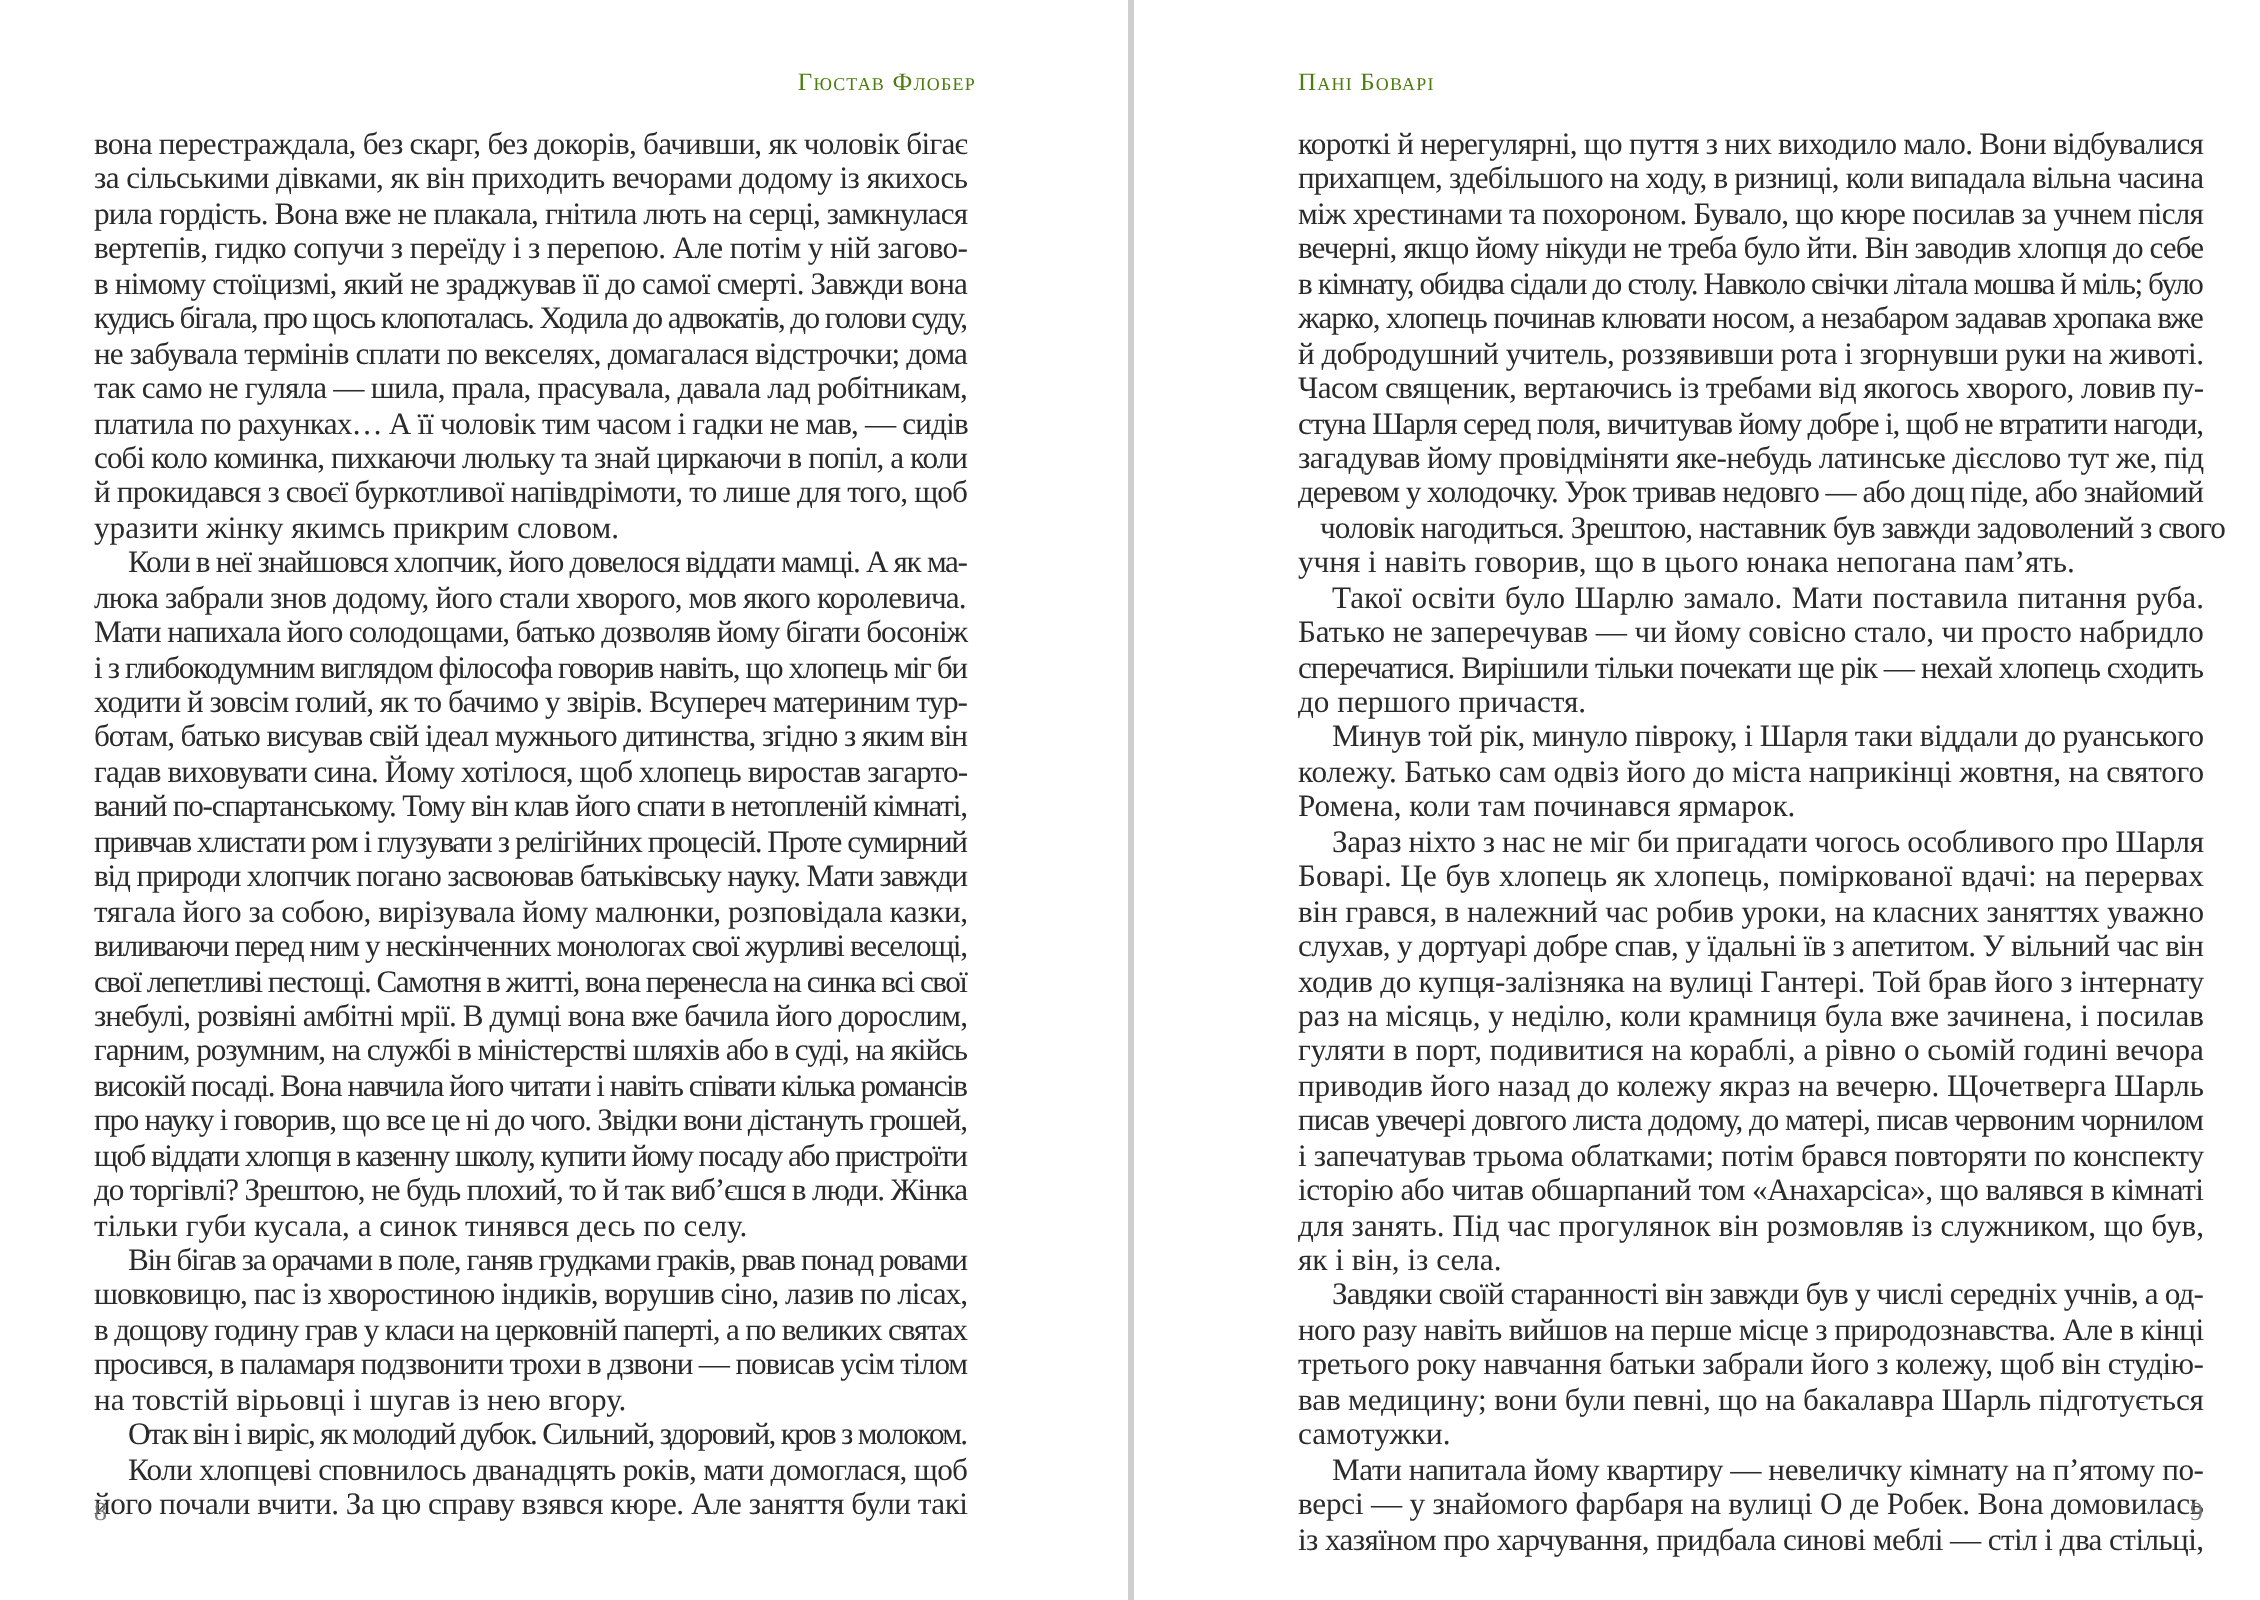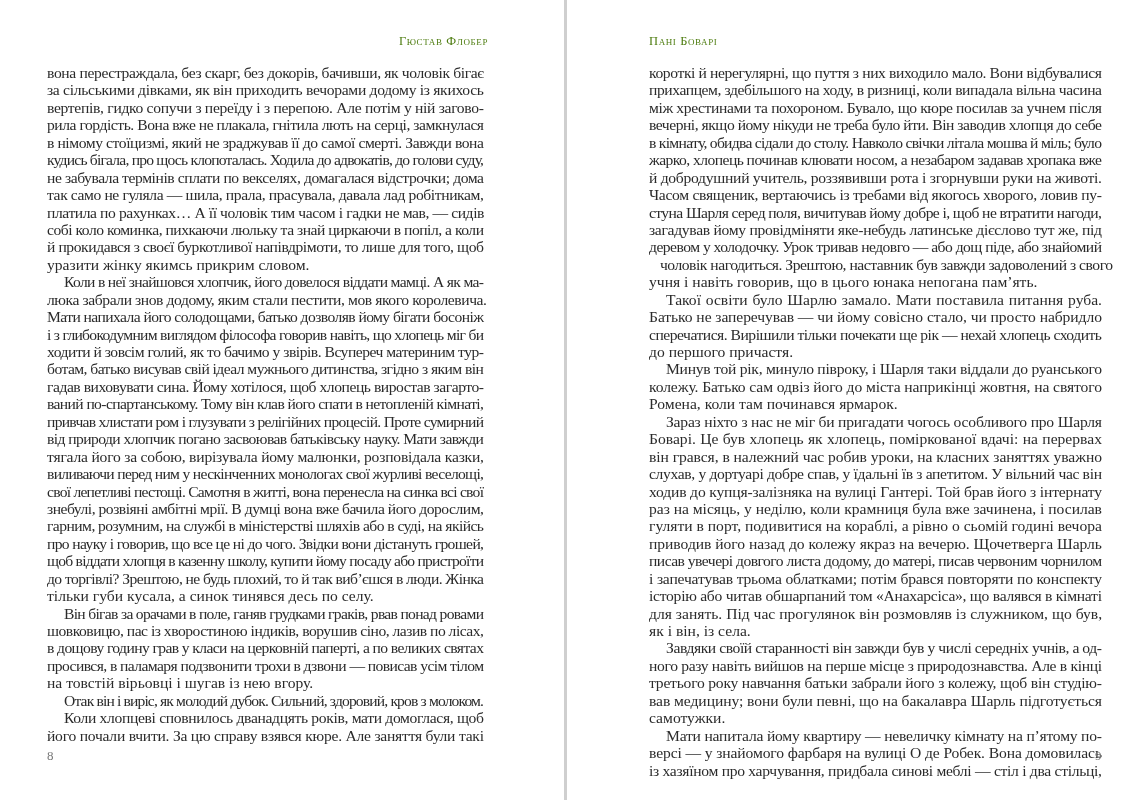--- a/index.html
+++ b/index.html
@@ -52,45 +52,46 @@
 </head>
 <body>
 
 <div class="spread">
 
   <div class="page left">
     <div class="running-head">Гюстав Флобер</div>
     <div class="text-block">
         <span class="line" style="word-spacing: 0px; text-align: left; text-align-last: left; letter-spacing: -0.358px;">вона перестраждала, без скарг, без докорів, бачивши, як чоловік бігає</span>
         <span class="line" style="word-spacing: 0px; text-align: left; text-align-last: left; letter-spacing: -0.297px;">за сільськими дівками, як він приходить вечорами додому із якихось</span>
+        <span class="line" style="word-spacing: 0px; text-align: left; text-align-last: left; letter-spacing: -0.455px;">рила гордість. Вона вже не плакала, гнітила лють на серці, замкнулася</span>
         <span class="line" style="word-spacing: 0px; text-align: left; text-align-last: left; letter-spacing: -0.306px;">вертепів, гидко сопучи з переїду і з перепою. Але потім у ній загово-</span>
-        <span class="line" style="word-spacing: 0px; text-align: left; text-align-last: left; letter-spacing: -0.455px;">рила гордість. Вона вже не плакала, гнітила лють на серці, замкнулася</span>
         <span class="line" style="word-spacing: 0px; text-align: left; text-align-last: left; letter-spacing: -0.422px;">в німому стоїцизмі, який не зраджував її до самої смерті. Завжди вона</span>
         <span class="line" style="word-spacing: 0px; text-align: left; text-align-last: left; letter-spacing: -0.798px;">кудись бігала, про щось клопоталась. Ходила до адвокатів, до голови суду,</span>
         <span class="line" style="word-spacing: 0px; text-align: left; text-align-last: left; letter-spacing: -0.424px;">не забувала термінів сплати по векселях, домагалася відстрочки; дома</span>
         <span class="line" style="word-spacing: 0px; text-align: left; text-align-last: left; letter-spacing: -0.397px;">так само не гуляла — шила, прала, прасувала, давала лад робітникам,</span>
         <span class="line" style="word-spacing: 0px; text-align: left; text-align-last: left; letter-spacing: -0.411px;">платила по рахунках…  А її чоловік тим часом і гадки не мав, — сидів</span>
         <span class="line" style="word-spacing: 0px; text-align: left; text-align-last: left; letter-spacing: -0.483px;">собі коло коминка, пихкаючи люльку та знай циркаючи в попіл, а коли</span>
         <span class="line" style="word-spacing: 0px; text-align: left; text-align-last: left; letter-spacing: -0.423px;">й прокидався з своєї буркотливої напівдрімоти, то лише для того, щоб</span>
         <span class="line last">уразити жінку якимсь прикрим словом.</span>
         <span class="line indent" style="word-spacing: 0px; text-align: left; text-align-last: left; letter-spacing: -0.662px;">Коли в неї знайшовся хлопчик, його довелося віддати мамці. А як ма-</span>
-        <span class="line" style="word-spacing: 0px; text-align: left; text-align-last: left; letter-spacing: -0.419px;">люка забрали знов додому, яким стали пестити, мов якого королевича.</span>
+        <span class="line" style="word-spacing: 0px; text-align: left; text-align-last: left; letter-spacing: -0.419px;">люка забрали знов додому, його стали хворого, мов якого королевича.</span>
         <span class="line" style="word-spacing: 0px; text-align: center; text-align-last: left; letter-spacing: -0.575px;">Мати напихала його солодощами, батько дозволяв йому бігати босоніж</span>
         <span class="line" style="word-spacing: 0px; text-align: left; text-align-last: left; letter-spacing: -0.701px;">і з глибокодумним виглядом філософа говорив навіть, що хлопець міг би</span>
         <span class="line" style="word-spacing: 0px; text-align: left; text-align-last: left; letter-spacing: -0.488px;">ходити й зовсім голий, як то бачимо у звірів. Всупереч материним тур-</span>
         <span class="line" style="word-spacing: 0px; text-align: left; text-align-last: left; letter-spacing: -0.55px;">ботам, батько висував свій ідеал мужнього дитинства, згідно з яким він</span>
         <span class="line" style="word-spacing: 0px; text-align: left; text-align-last: left; letter-spacing: -0.454px;">гадав виховувати сина. Йому хотілося, щоб хлопець виростав загарто-</span>
         <span class="line" style="word-spacing: 0px; text-align: left; text-align-last: left; letter-spacing: -0.606px;">ваний по-спартанському. Тому він клав його спати в нетопленій кімнаті,</span>
         <span class="line" style="word-spacing: 0px; text-align: left; text-align-last: left; letter-spacing: -0.718px;">привчав хлистати ром і глузувати з релігійних процесій. Проте сумирний</span>
         <span class="line" style="word-spacing: 0px; text-align: left; text-align-last: left; letter-spacing: -0.577px;">від природи хлопчик погано засвоював батьківську науку. Мати завжди</span>
         <span class="line" style="word-spacing: 0px; text-align: left; text-align-last: left; letter-spacing: -0.203px;">тягала його за собою, вирізувала йому малюнки, розповідала казки,</span>
         <span class="line" style="word-spacing: 0px; text-align: left; text-align-last: left; letter-spacing: -0.68px;">виливаючи перед ним у нескінченних монологах свої журливі веселощі,</span>
         <span class="line" style="word-spacing: 0px; text-align: left; text-align-last: left; letter-spacing: -0.759px;">свої лепетливі пестощі. Самотня в житті, вона перенесла на синка всі свої</span>
         <span class="line" style="word-spacing: 0px; text-align: left; text-align-last: left; letter-spacing: -0.475px;">знебулі, розвіяні амбітні мрії. В думці вона вже бачила його дорослим,</span>
         <span class="line" style="word-spacing: 0px; text-align: left; text-align-last: left; letter-spacing: -0.546px;">гарним, розумним, на службі в міністерстві шляхів або в суді, на якійсь</span>
+        <span class="line" style="word-spacing: 0px; text-align: left; text-align-last: left; letter-spacing: -0.754px;">високій посаді. Вона навчила його читати і навіть співати кілька романсів</span>
         <span class="line" style="word-spacing: 0px; text-align: left; text-align-last: left; letter-spacing: -0.637px;">про науку і говорив, що все це ні до чого. Звідки вони дістануть грошей,</span>
         <span class="line" style="word-spacing: 0px; text-align: left; text-align-last: left; letter-spacing: -0.774px;">щоб віддати хлопця в казенну школу, купити йому посаду або пристроїти</span>
         <span class="line" style="word-spacing: 0px; text-align: left; text-align-last: left; letter-spacing: -0.566px;">до торгівлі? Зрештою, не будь плохий, то й так виб’єшся в люди. Жінка</span>
         <span class="line last">тільки губи кусала, а синок тинявся десь по селу.</span>
         <span class="line indent" style="word-spacing: 0px; text-align: left; text-align-last: left; letter-spacing: -0.69px;">Він бігав за орачами в поле, ганяв грудками граків, рвав понад ровами</span>
         <span class="line" style="word-spacing: 0px; text-align: left; text-align-last: left; letter-spacing: -0.492px;">шовковицю, пас із хворостиною індиків, ворушив сіно, лазив по лісах,</span>
         <span class="line" style="word-spacing: 0px; text-align: left; text-align-last: left; letter-spacing: -0.598px;">в дощову годину грав у класи на церковній паперті, а по великих святах</span>
         <span class="line" style="word-spacing: 0px; text-align: left; text-align-last: left; letter-spacing: -0.585px;">просився, в паламаря подзвонити трохи в дзвони — повисав усім тілом</span>
         <span class="line last">на товстій вірьовці і шугав із нею вгору.</span>
         <span class="line indent" style="word-spacing: 0px; text-align: left; text-align-last: left; letter-spacing: -0.853px;">Отак він і виріс, як молодий дубок. Сильний, здоровий, кров з молоком.</span>

